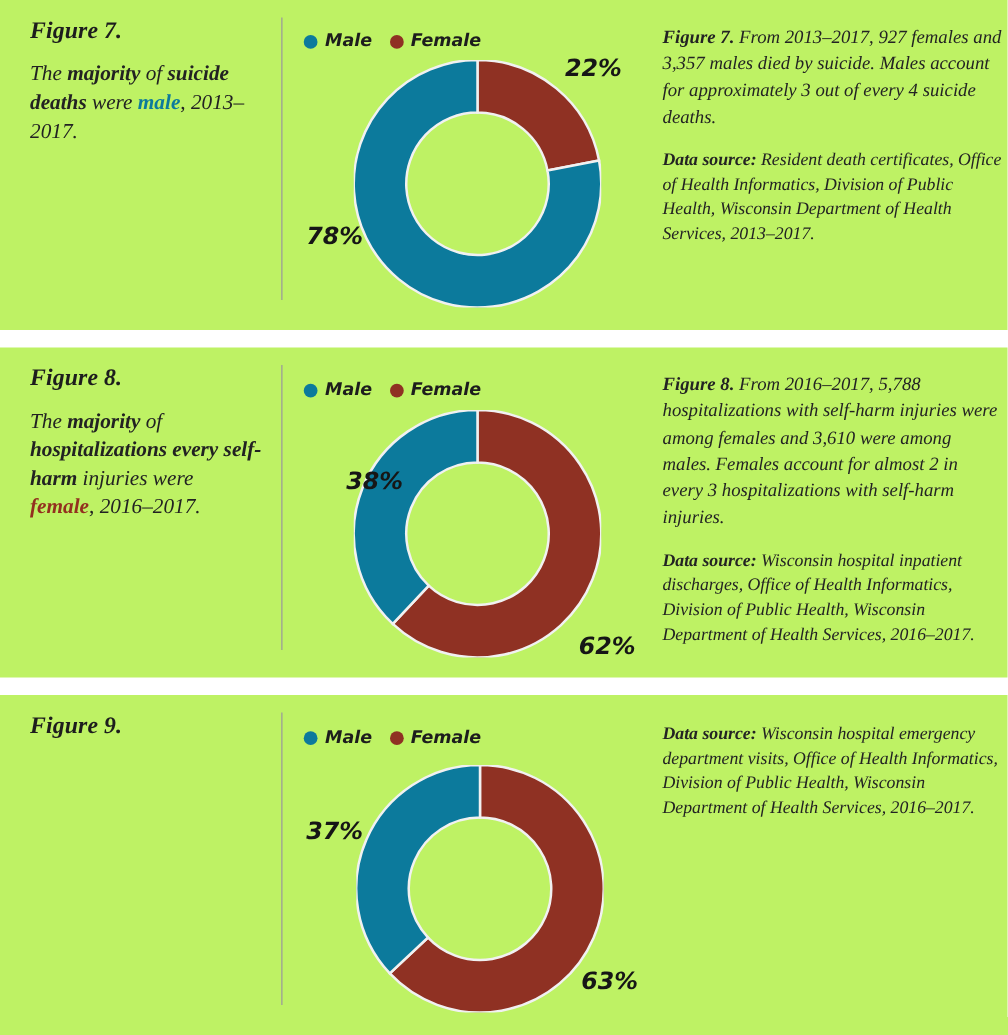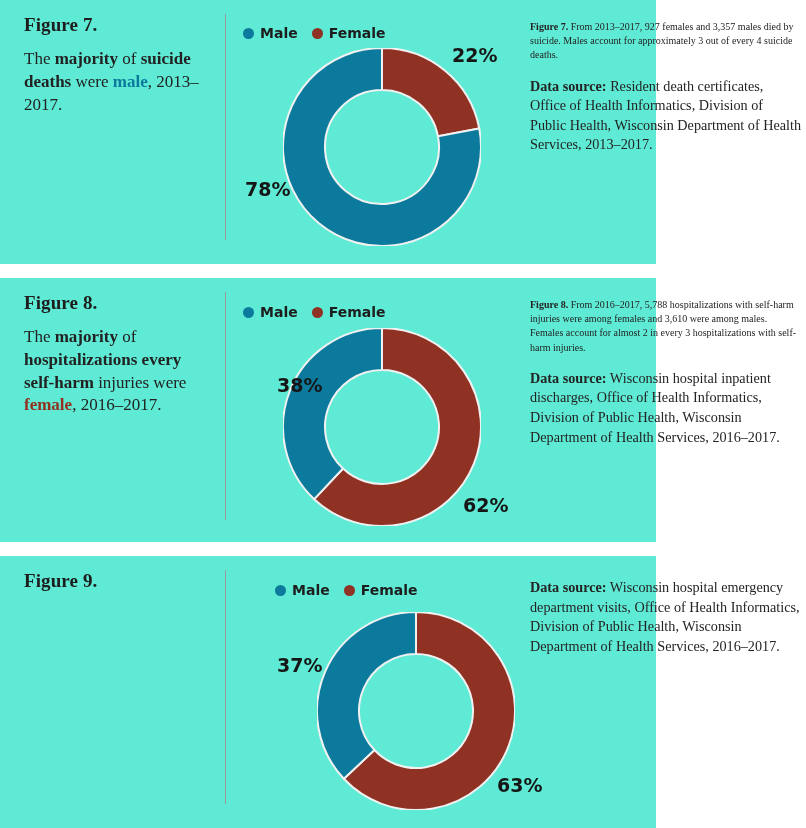--- a/index.html
+++ b/index.html
@@ -15,27 +15,28 @@
   }
   .page {
     width: 806px;
     height: 828px;
     position: relative;
     background: #ffffff;
   }
   .panel {
     position: absolute;
     left: 0;
-    width: 656px;
-    background: #5eead4;
+    width: 806px;
+    background: #bef264;
     box-sizing: border-box;
+    font-style: italic;
   }
   #panel-0 { top: 0px;   height: 264px; }
   #panel-1 { top: 278px; height: 264px; }
-  #panel-2 { top: 556px; height: 272px; padding-left: 32px; }
+  #panel-2 { top: 556px; height: 272px; }
 
   
   .left-col {
     position: absolute;
     left: 24px;
     top: 14px;
     width: 186px;
     color: #2b2b2b;
   }
   .fig-label {
@@ -99,21 +100,21 @@
     white-space: nowrap;
   }
 
   
   .right-col {
     position: absolute;
     width: 272px;
     color: #232323;
   }
   .note {
-    font-size: 10px;
+    font-size: 15px;
     line-height: 1.42;
     margin: 0 0 14px 0;
     text-align: left;
   }
   .note b { font-weight: bold; }
   .src {
     font-size: 14.2px;
     line-height: 1.38;
     margin: 0;
   }
@@ -180,21 +181,21 @@
           <span>Female</span>
         </span>
       </div>
 
       <div class="donut-wrap" style="left:283px; top:50px;"><svg width="198" height="198" viewBox="0 0 198 198">
             <path d="M 99 0 A 99 99 0 1 1 31.22983651305985 171.1678941147198 L 59.98081496206476 140.55121176302046 A 57 57 0 1 0 99 42 Z" fill="#8f3123" stroke="#f1f1f1" stroke-width="2"></path>
             <path d="M 31.22983651305985 171.1678941147198 A 99 99 0 0 1 98.99999999999999 0 L 98.99999999999999 42 A 57 57 0 0 0 59.98081496206476 140.55121176302046 Z" fill="#0c7a9c" stroke="#f1f1f1" stroke-width="2"></path>
           </svg></div>
 
       <div class="pct" style="left:245px; top:96px;margin-left:32px;">38%</div>
-      <div class="pct" style="left:463px; top:216px;">62%</div>
+      <div class="pct" style="left:463px; top:228px;">62%</div>
     </div>
 
     <div class="right-col" style="left:530px; top:20px;">
       <p class="note"><b>Figure 8.</b><span> From 2016–2017, 5,788 hospitalizations with self-harm injuries were among females and 3,610 were among males. Females account for almost 2 in every 3 hospitalizations with self-harm injuries.</span></p>
       <p class="src"><b>Data source:</b><span> Wisconsin hospital inpatient discharges, Office of Health Informatics, Division of Public Health, Wisconsin Department of Health Services, 2016–2017.</span></p>
     </div>
   </section>
 
   <section class="panel" id="panel-2">
 

